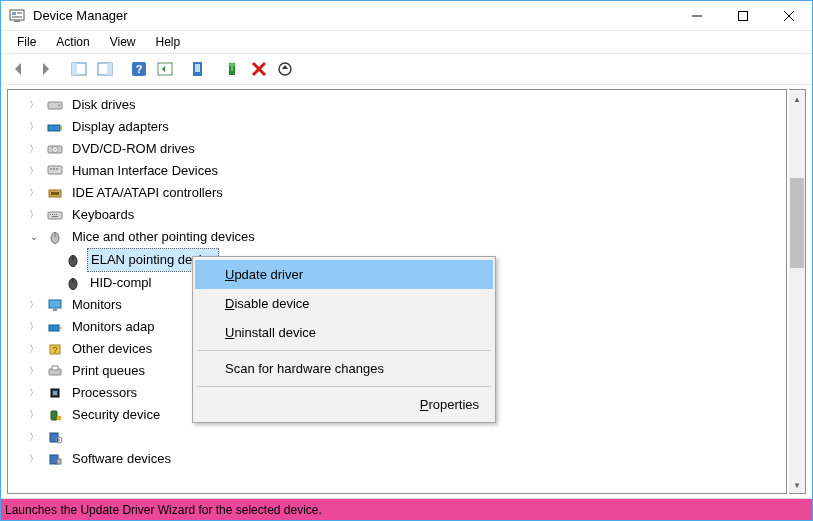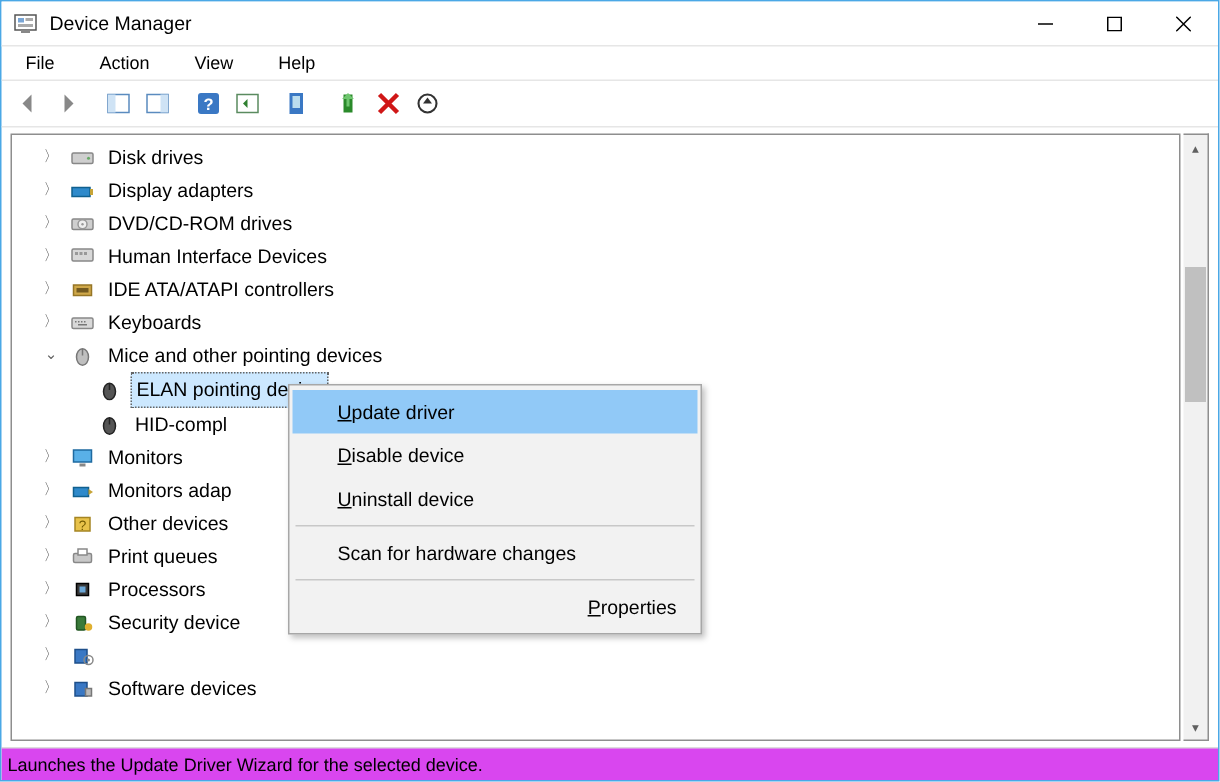--- a/index.html
+++ b/index.html
@@ -33,21 +33,21 @@
     width: 46px; height: 30px; display: inline-flex;
     align-items: center; justify-content: center;
     font-family: "Segoe UI Symbol", "Segoe UI";
     font-size: 10px;
   }
 
   
   .menubar {
     display: flex;
     align-items: flex-end;
-    gap: 14px;
+    gap: 4px;
     padding: 2px 8px;
     font-size: 12px;
     height: 22px;
   }
   .menubar .menu-item { padding: 2px 8px; }
 
   
   .toolbar {
     display: flex;
     align-items: center;
@@ -123,21 +123,21 @@
   .vscroll .thumb {
     position: absolute; left: 1px; right: 1px;
     top: 88px; height: 90px; background: #c0c0c0;
   }
 
   
   .context-menu {
     position: absolute;
     left: 184px;
     top: 166px;
-    width: 276px;
+    width: 304px;
     background: #f2f2f2;
     border: 1px solid #a7a7a7;
     box-shadow: 2px 2px 4px rgba(0,0,0,0.25);
     padding: 3px 2px;
     font-size: 13px;
     z-index: 10;
   }
   .context-menu .cm-item {
     padding: 7px 14px 7px 30px;
   }
@@ -151,21 +151,21 @@
   .context-menu .cm-item.bold { font-weight: 400; text-align: right; }
   .underline-mn { text-decoration: underline; }
 
   
   .statusbar {
     height: 22px;
     border-top: 1px solid #dcdcdc;
     display: flex; align-items: center;
     padding: 0 4px;
     font-size: 12px;
-    background: #d946ef;
+    background: #ec4899;
   }
 </style>
 </head>
 <body>
 
 <div class="titlebar">
   <span class="app-icon">
     <svg width="16" height="16" viewBox="0 0 16 16">
       <rect x="1" y="2" width="14" height="10" fill="#fff" stroke="#555"></rect>
       <rect x="3" y="4" width="4" height="3" fill="#7aa6d6"></rect>

